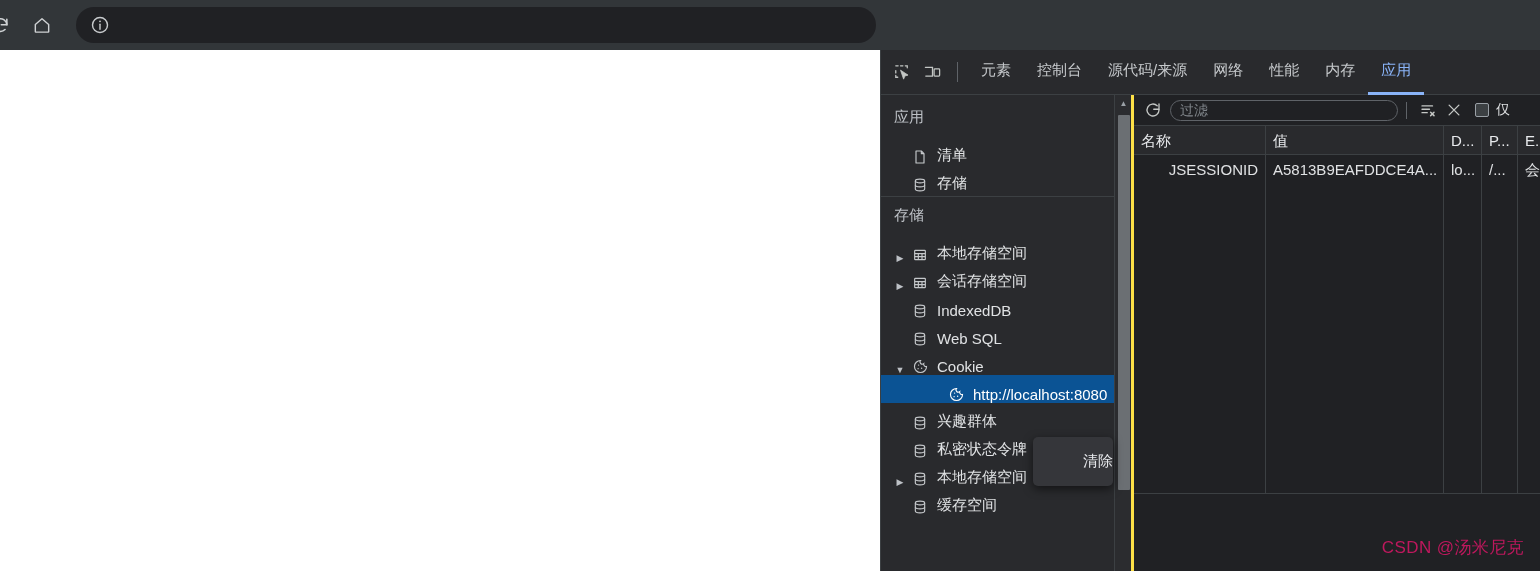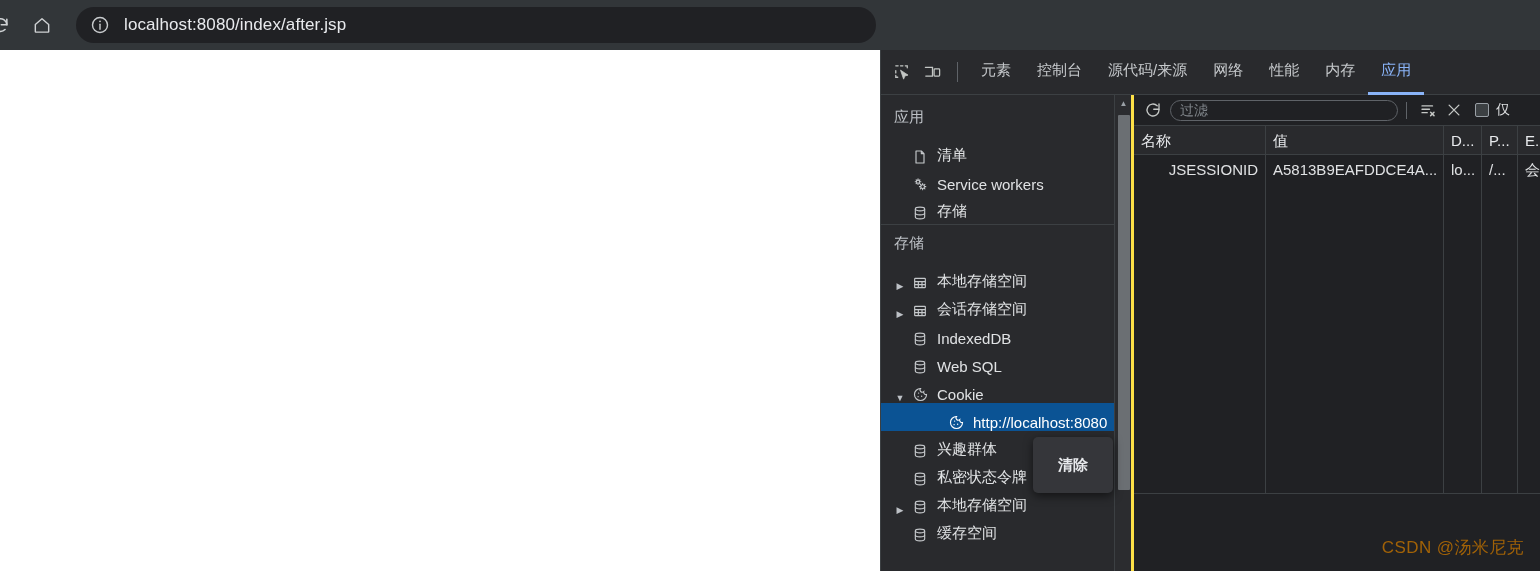--- a/index.html
+++ b/index.html
@@ -213,36 +213,35 @@
     border-bottom: 1px solid #3c4043;
   }
   .fill-col { border-right: 1px solid #3c4043; height: 100%; }
 
   .main-bottom { flex: 1; background: #202124; position: relative; }
 
   
   .context-menu {
     position: absolute;
     left: 1033px; top: 437px;
-    width: 80px; height: 56px;
+    width: 80px; height: 49px;
     background: #35363a;
     border-radius: 5px;
     box-shadow: 0 3px 10px rgba(0,0,0,.55);
-    display: flex; align-items: center; justify-content: center;
+    display: flex; align-items: center; justify-content: flex-end;
     z-index: 30;
-    font-weight: bold;
   }
   .context-menu .cm-item {
     font-size: 15px; color: #e8eaed;
   }
 
   
   .watermark {
     position: absolute; right: 16px; bottom: 12px;
-    font-size: 17px; color: #a16207;
+    font-size: 17px; color: #be185d;
     letter-spacing: .4px;
     z-index: 40;
   }
 </style>
 </head>
 <body>
 
 <div id="root">
 
   <div class="browser-bar">
@@ -258,21 +257,20 @@
       </svg>
     </div>
     <div class="omnibox">
       <span class="info-icon">
         <svg width="20" height="20" viewBox="0 0 24 24" fill="none" stroke="currentColor" stroke-width="1.7">
           <circle cx="12" cy="12" r="9"></circle>
             <line x1="12" y1="11" x2="12" y2="17" stroke-linecap="round"></line>
           <circle cx="12" cy="7.6" r="1.1" fill="currentColor" stroke="none"></circle>
         </svg>
       </span>
-      <span class="url">localhost:8080/index/after.jsp</span>
     </div>
   </div>
 
   <div class="page-content"></div>
 
   <div class="devtools">
 
     <div class="dt-tabbar">
       <div class="dt-icon-btn">
         <svg width="19" height="19" viewBox="0 0 24 24" fill="none" stroke="currentColor" stroke-width="1.6">
@@ -321,32 +319,20 @@
             <span class="twisty empty">▶</span>
             <span class="tree-icon">
               <svg width="16" height="16" viewBox="0 0 24 24" fill="none" stroke="currentColor" stroke-width="1.7" stroke-linejoin="round">
                 <path d="M6 3h8l4 4v14H6z"></path>
                   <path d="M14 3v4h4"></path>
               </svg>
             </span>
             <span class="tree-label">清单</span>
           </div>
 
-          <div class="tree-item level1">
-            <span class="twisty empty">▶</span>
-            <span class="tree-icon">
-              <svg width="17" height="17" viewBox="0 0 24 24" fill="none" stroke="currentColor" stroke-width="1.5">
-                <circle cx="8.5" cy="8" r="2.2"></circle>
-                  <path d="M8.5 4v1M8.5 11v1M4.5 8h1M11.5 8h1M5.8 5.3l.7.7M11.2 10.7l-.7-.7M11.2 5.3l-.7.7M5.8 10.7l.7-.7" stroke-linecap="round"></path>
-                <circle cx="15" cy="15" r="2.6"></circle>
-                  <path d="M15 10.5v1.4M15 18.1v1.4M10.5 15h1.4M18.1 15h1.4M11.8 11.8l1 1M18.2 18.2l-1-1M18.2 11.8l-1 1M11.8 18.2l1-1" stroke-linecap="round"></path>
-              </svg>
-            </span>
-            <span class="tree-label">Service workers</span>
-          </div>
 
           <div class="tree-item level1">
             <span class="twisty empty">▶</span>
             <span class="tree-icon">
               <svg width="16" height="16" viewBox="0 0 24 24" fill="none" stroke="currentColor" stroke-width="1.7">
                 <ellipse cx="12" cy="6" rx="7" ry="2.8"></ellipse>
                   <path d="M5 6v12c0 1.5 3.1 2.8 7 2.8s7-1.3 7-2.8V6"></path>
                   <path d="M5 12c0 1.5 3.1 2.8 7 2.8s7-1.3 7-2.8"></path>
               </svg>
             </span>

